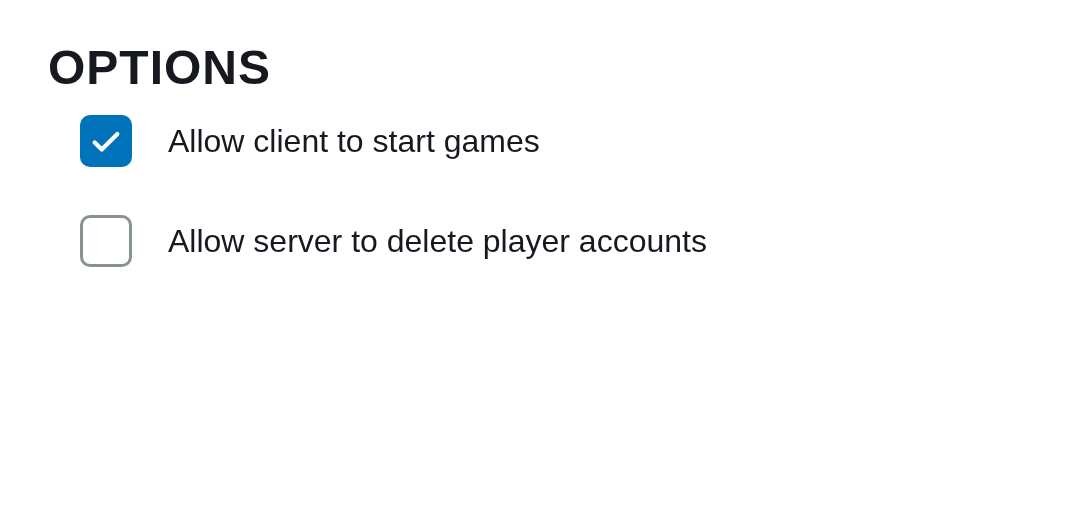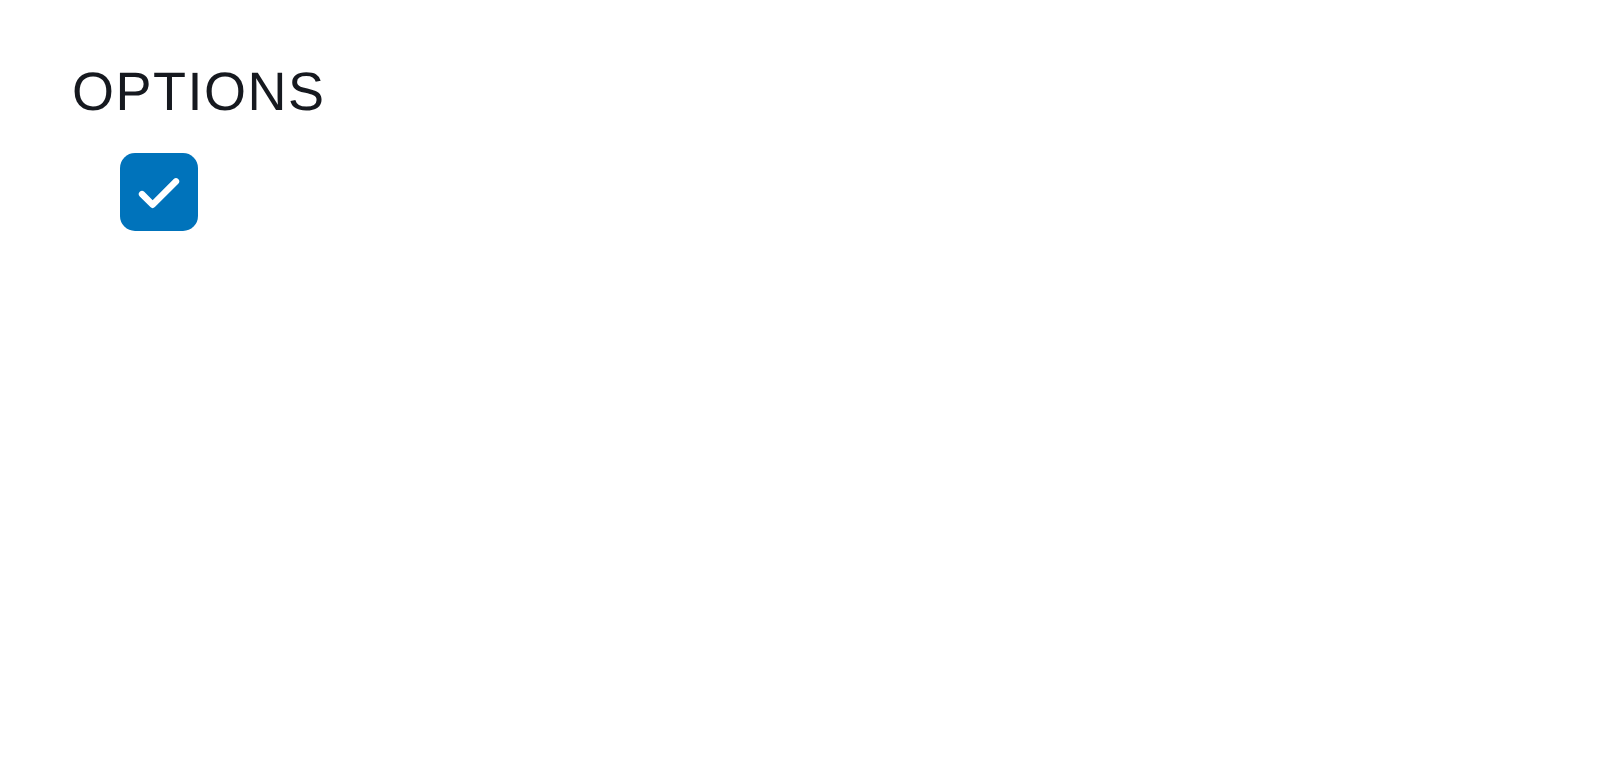--- a/index.html
+++ b/index.html
@@ -8,22 +8,22 @@
       box-sizing: border-box;
     }
     body {
       font-family: -apple-system, BlinkMacSystemFont, "Segoe UI", Arial, sans-serif;
       background: #ffffff;
       padding: 40px 48px;
       width: 1068px;
       height: 514px;
     }
     .section-title {
-      font-size: 36px;
-      font-weight: 400;
+      font-size: 48px;
+      font-weight: 700;
       color: #16191f;
       letter-spacing: 1px;
       margin-bottom: 20px;
     }
     .options-list {
       margin-left: 32px;
       display: flex;
       flex-direction: column;
       gap: 48px;
     }
@@ -66,17 +66,22 @@
 <h2 class="section-title">OPTIONS</h2>
 
 <div class="options-list">
 
   <div class="option-row">
     <div class="checkbox checked">
       <svg viewBox="0 0 24 24" fill="none" stroke="#ffffff" stroke-width="3" stroke-linecap="round" stroke-linejoin="round">
         <polyline points="4 13 9 18 20 7"></polyline>
       </svg>
     </div>
+    <span class="option-label">Allow client to start games</span>
   </div>
 
+  <div class="option-row">
+    <div class="checkbox unchecked"></div>
+    <span class="option-label">Allow server to delete player accounts</span>
+  </div>
 
 
 </div>
 
 </body></html>

